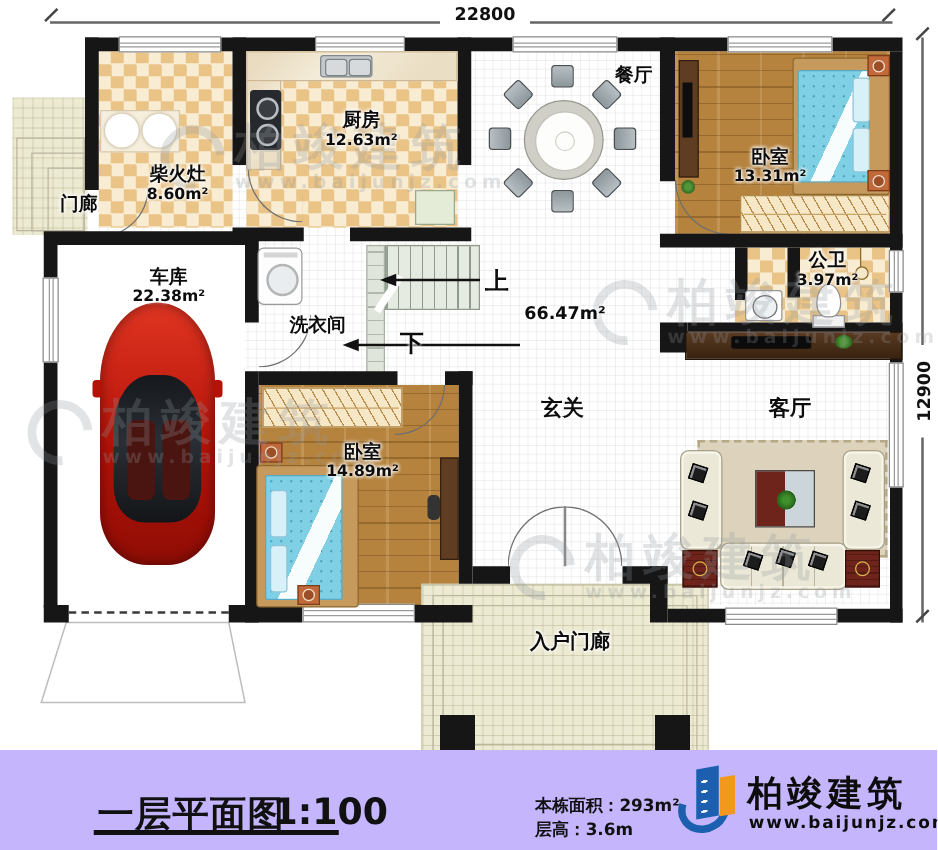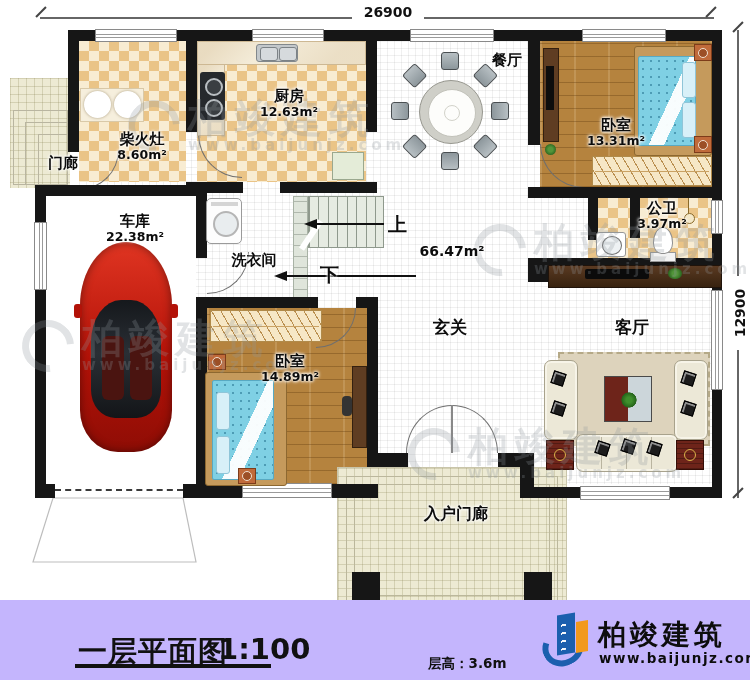--- a/index.html
+++ b/index.html
@@ -59,21 +59,21 @@
   .stairlbl{position:absolute;font-weight:bold;font-size:19px;color:#0c0c0c;text-shadow:0 0 3px #fff,0 0 3px #fff;}
 </style>
 </head>
 <body>
 
 <div class="screen">
 
   <div class="abs" style="left:40px;top:17px;width:674px;height:1.5px;background:#666;"></div>
   <div class="abs" style="left:34px;top:11px;width:14px;height:2px;background:#444;transform:rotate(-45deg);"></div>
   <div class="abs" style="left:704px;top:11px;width:14px;height:2px;background:#444;transform:rotate(-45deg);"></div>
-  <div class="dimtext" style="left:352px;top:4px;width:62px;">26900</div>
+  <div class="dimtext" style="left:352px;top:4px;width:62px;">22800</div>
   <div class="abs" style="left:737px;top:30px;width:1.5px;height:468px;background:#666;"></div>
   <div class="abs" style="left:731px;top:26px;width:14px;height:2px;background:#444;transform:rotate(-45deg);"></div>
   <div class="abs" style="left:731px;top:492px;width:14px;height:2px;background:#444;transform:rotate(-45deg);"></div>
   <div class="dimtext" style="left:703px;top:305px;width:64px;transform:rotate(-90deg);">12900</div>
 
   <div class="grid" style="left:79px;top:41px;width:633px;height:443px;"></div>
   <div class="plainwhite" style="left:46px;top:196px;width:150px;height:288px;"></div>
   <div class="checker" style="left:79px;top:41px;width:107px;height:141px;"></div>
   <div class="checker" style="left:197px;top:41px;width:169px;height:141px;"></div>
   <div class="wood" style="left:540px;top:41px;width:172px;height:146px;"></div>
@@ -330,20 +330,23 @@
     <span class="area">14.89m²</span>
   </div>
   <div class="rlabel" style="left:456px;top:505px;font-size:16px;font-family:Liberation Serif, serif;">
     <span>入户门廊</span>
   </div>
 
   <div class="abs" style="left:0;top:600px;width:750px;height:80px;background:#c4b5fd;">
     <div class="abs" style="left:78px;top:32px;font-size:29px;font-weight:bold;color:#111;letter-spacing:1px;">一层平面图</div>
     <div class="abs" style="left:218px;top:32px;font-size:29px;font-weight:bold;color:#111;">1:100</div>
     <div class="abs" style="left:75px;top:64px;width:196px;height:4px;background:#111;"></div>
+    <div class="stat" style="left:428px;top:36px;">
+      <span>本栋面积：</span><span>293m²</span>
+    </div>
     <div class="stat" style="left:428px;top:55px;">
       <span>层高：</span><span>3.6m</span>
     </div>
 
     <div class="abs" style="left:545px;top:12px;width:48px;height:58px;">
       <span class="abs" style="left:-3px;top:16px;width:42px;height:38px;border:6px solid #1b5fae;border-top-color:transparent;border-right-color:transparent;border-radius:50%;transform:rotate(-28deg);box-sizing:border-box;"></span>
       <span class="abs" style="left:12px;top:2px;width:18px;height:40px;background:#1b5fae;transform:skewY(-10deg);background-image:repeating-linear-gradient(0deg,rgba(255,255,255,.95) 0 2px,transparent 2px 8px);background-size:5px 72%;background-repeat:no-repeat;background-position:4px 7px;"></span>
       <span class="abs" style="left:31px;top:9px;width:12px;height:31px;background:#f2991d;transform:skewY(-10deg);"></span>
     </div>
     <div class="abs" style="left:598px;top:16px;font-size:28px;font-weight:900;color:#0d0d0d;letter-spacing:4px;white-space:nowrap;">柏竣建筑</div>

